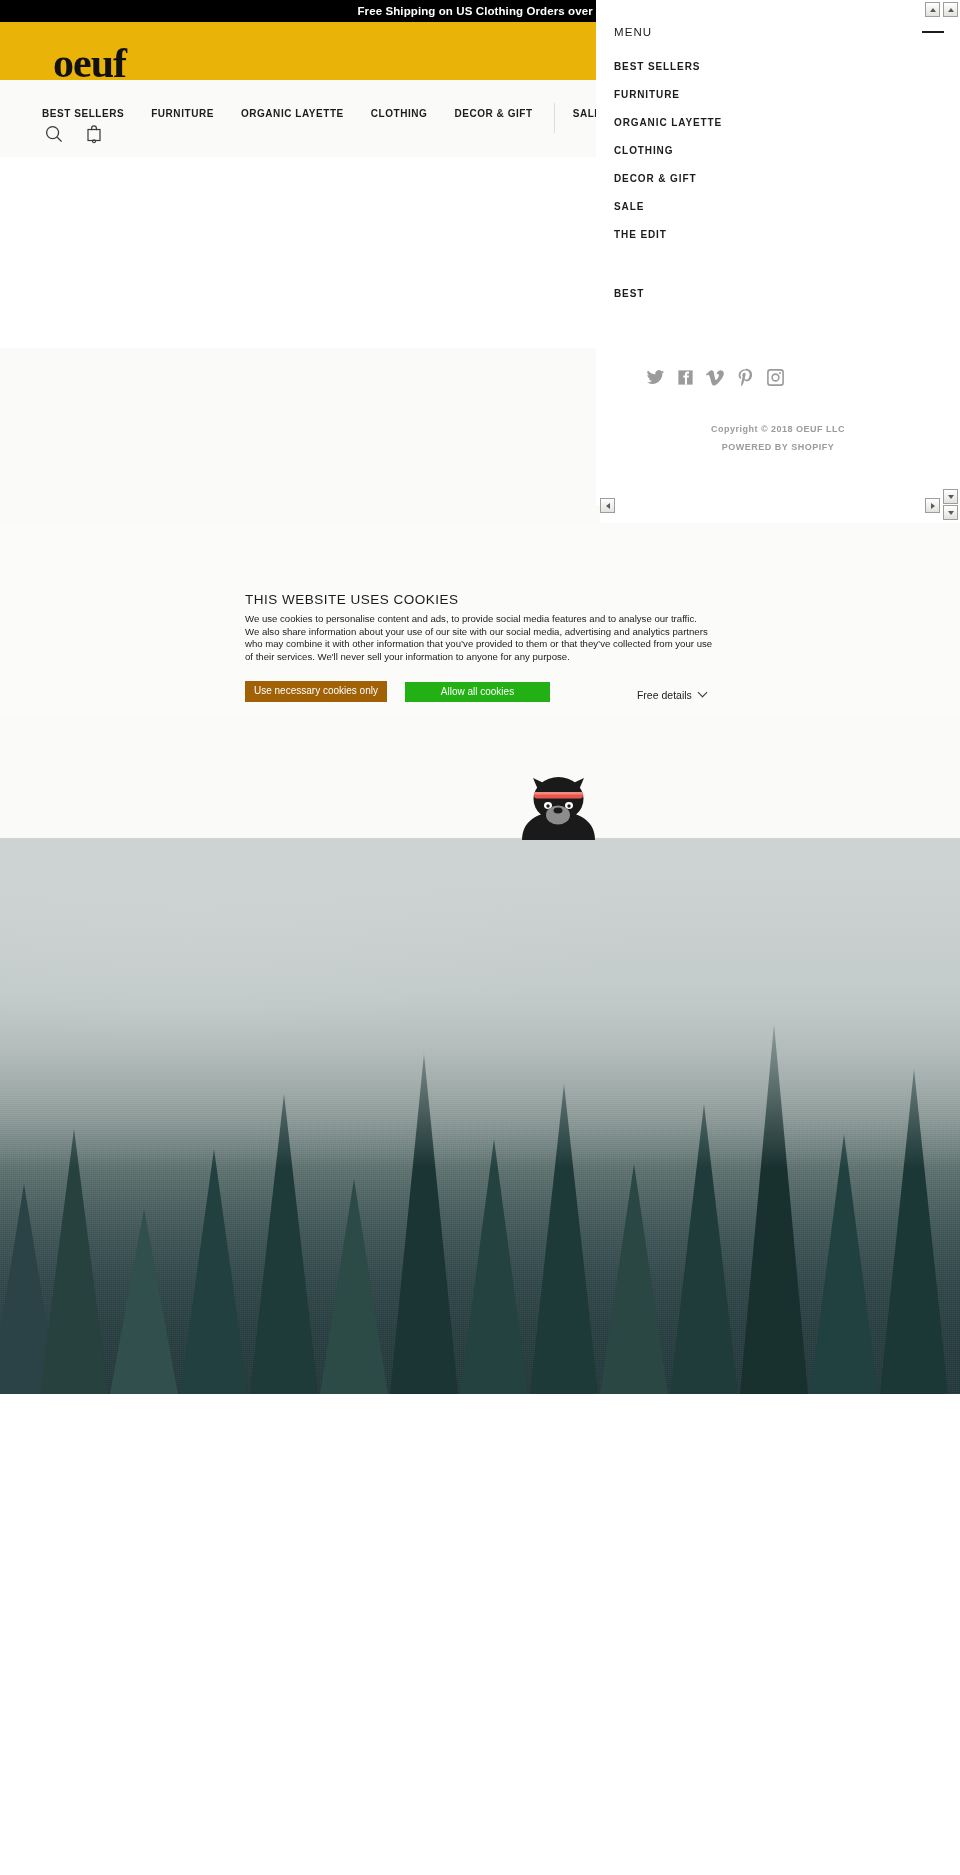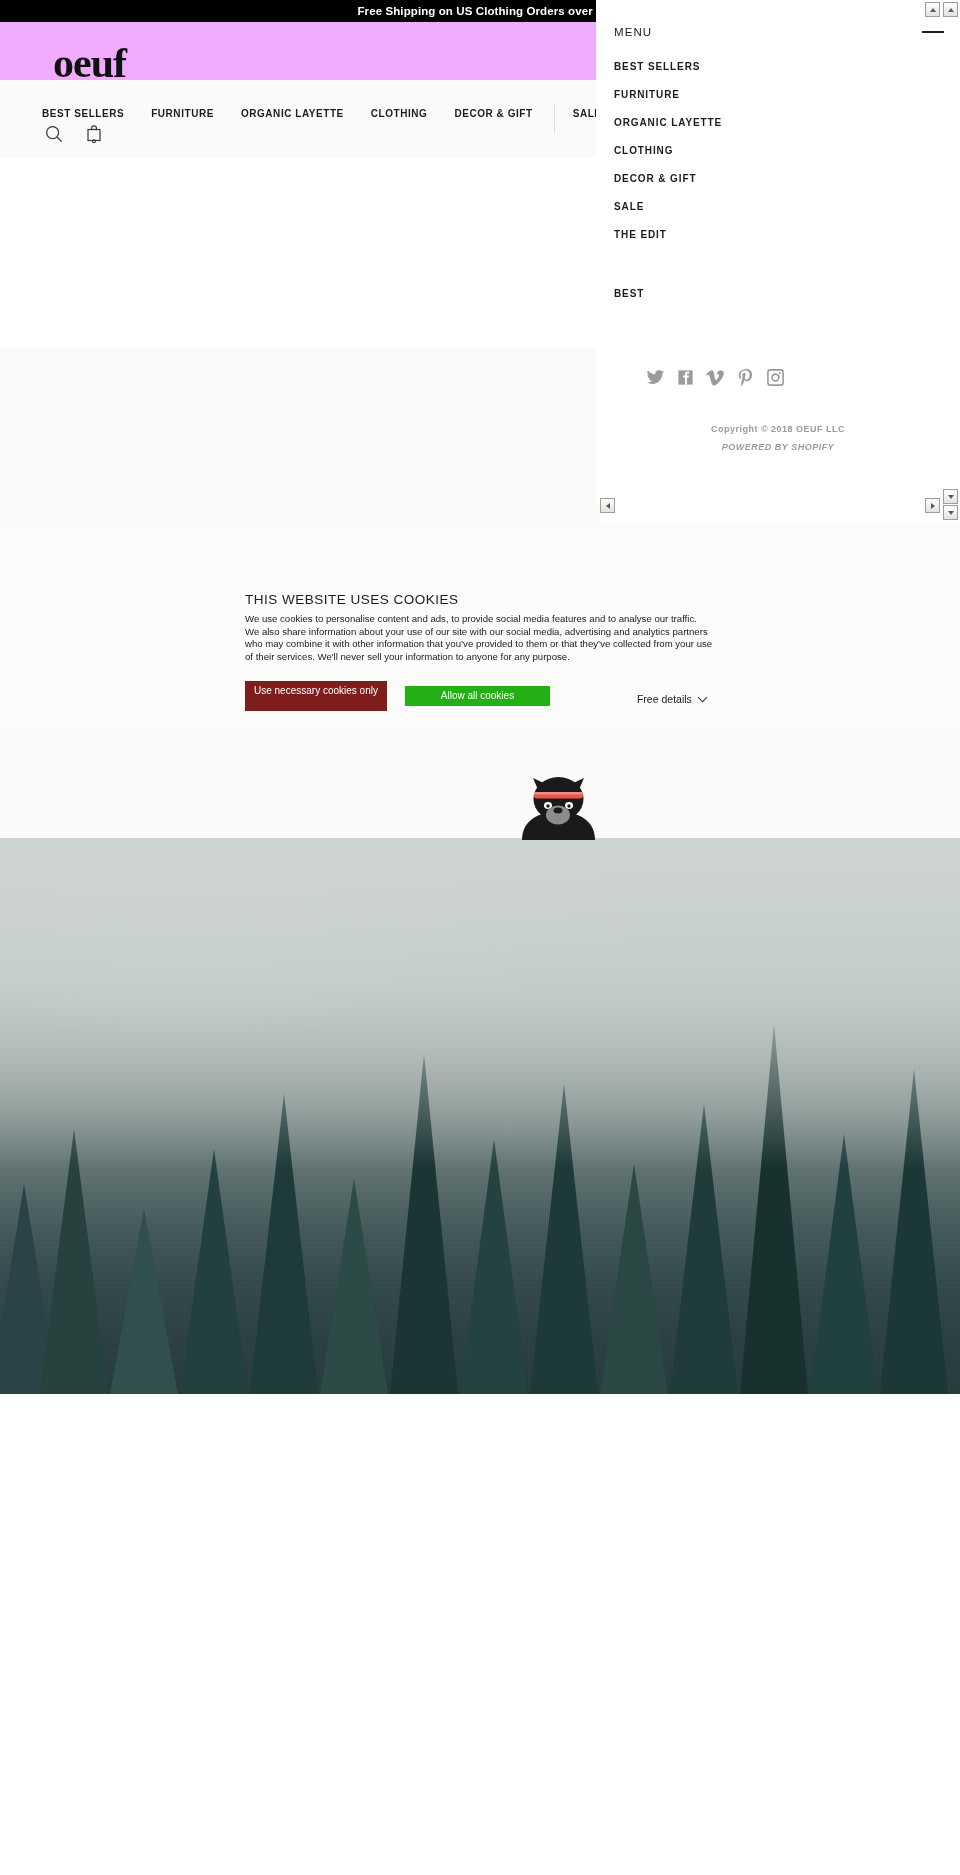--- a/index.html
+++ b/index.html
@@ -35,21 +35,21 @@
     white-space: nowrap;
     overflow: hidden;
   }
 
   
   .header {
     position: absolute;
     left: 0; top: 22px;
     width: 960px;
     height: 66px;
-    background: #f0abfc;
+    background: #eab308;
   }
   .logo {
     position: absolute;
     left: 53px; top: 20px;
     font-family: "Liberation Serif", serif;
     font-weight: bold;
     font-size: 42px;
     line-height: 42px;
     letter-spacing: -1px;
     color: #111111;
@@ -172,21 +172,21 @@
     left: 0; top: 420px;
     width: 364px;
     text-align: center;
     padding-right: 0;
     font-size: 9px;
     font-weight: bold;
     letter-spacing: .5px;
     color: #9b9b9b;
     line-height: 18px;
   }
-  .menu-copy a { color: #9b9b9b; text-decoration: none; cursor: pointer; display: block; font-style: italic; }
+  .menu-copy a { color: #9b9b9b; text-decoration: none; cursor: pointer; display: block; }
 
   
   .panel-a {
     position: absolute;
     left: 0; top: 348px;
     width: 600px;
     height: 175px;
     background: #fafaf8;
   }
   .panel-b {
@@ -228,25 +228,25 @@
     line-height: 12.6px;
     color: #222222;
     margin-bottom: 18px;
     width: 468px;
   }
   .cookie-actions {
     display: flex;
     align-items: center;
   }
   .btn-necessary {
-    background: #7f1d1d;
+    background: #a16207;
     color: #ffffff;
     border: none;
     font-size: 10px;
-    padding: 4px 9px 15px 9px;
+    padding: 4px 9px 6px 9px;
     cursor: pointer;
     font-family: "Liberation Sans", sans-serif;
   }
   .btn-allow {
     background: #22b014;
     color: #ffffff;
     border: none;
     font-size: 10px;
     padding: 4px 9px 5px 9px;
     margin-left: 18px;

